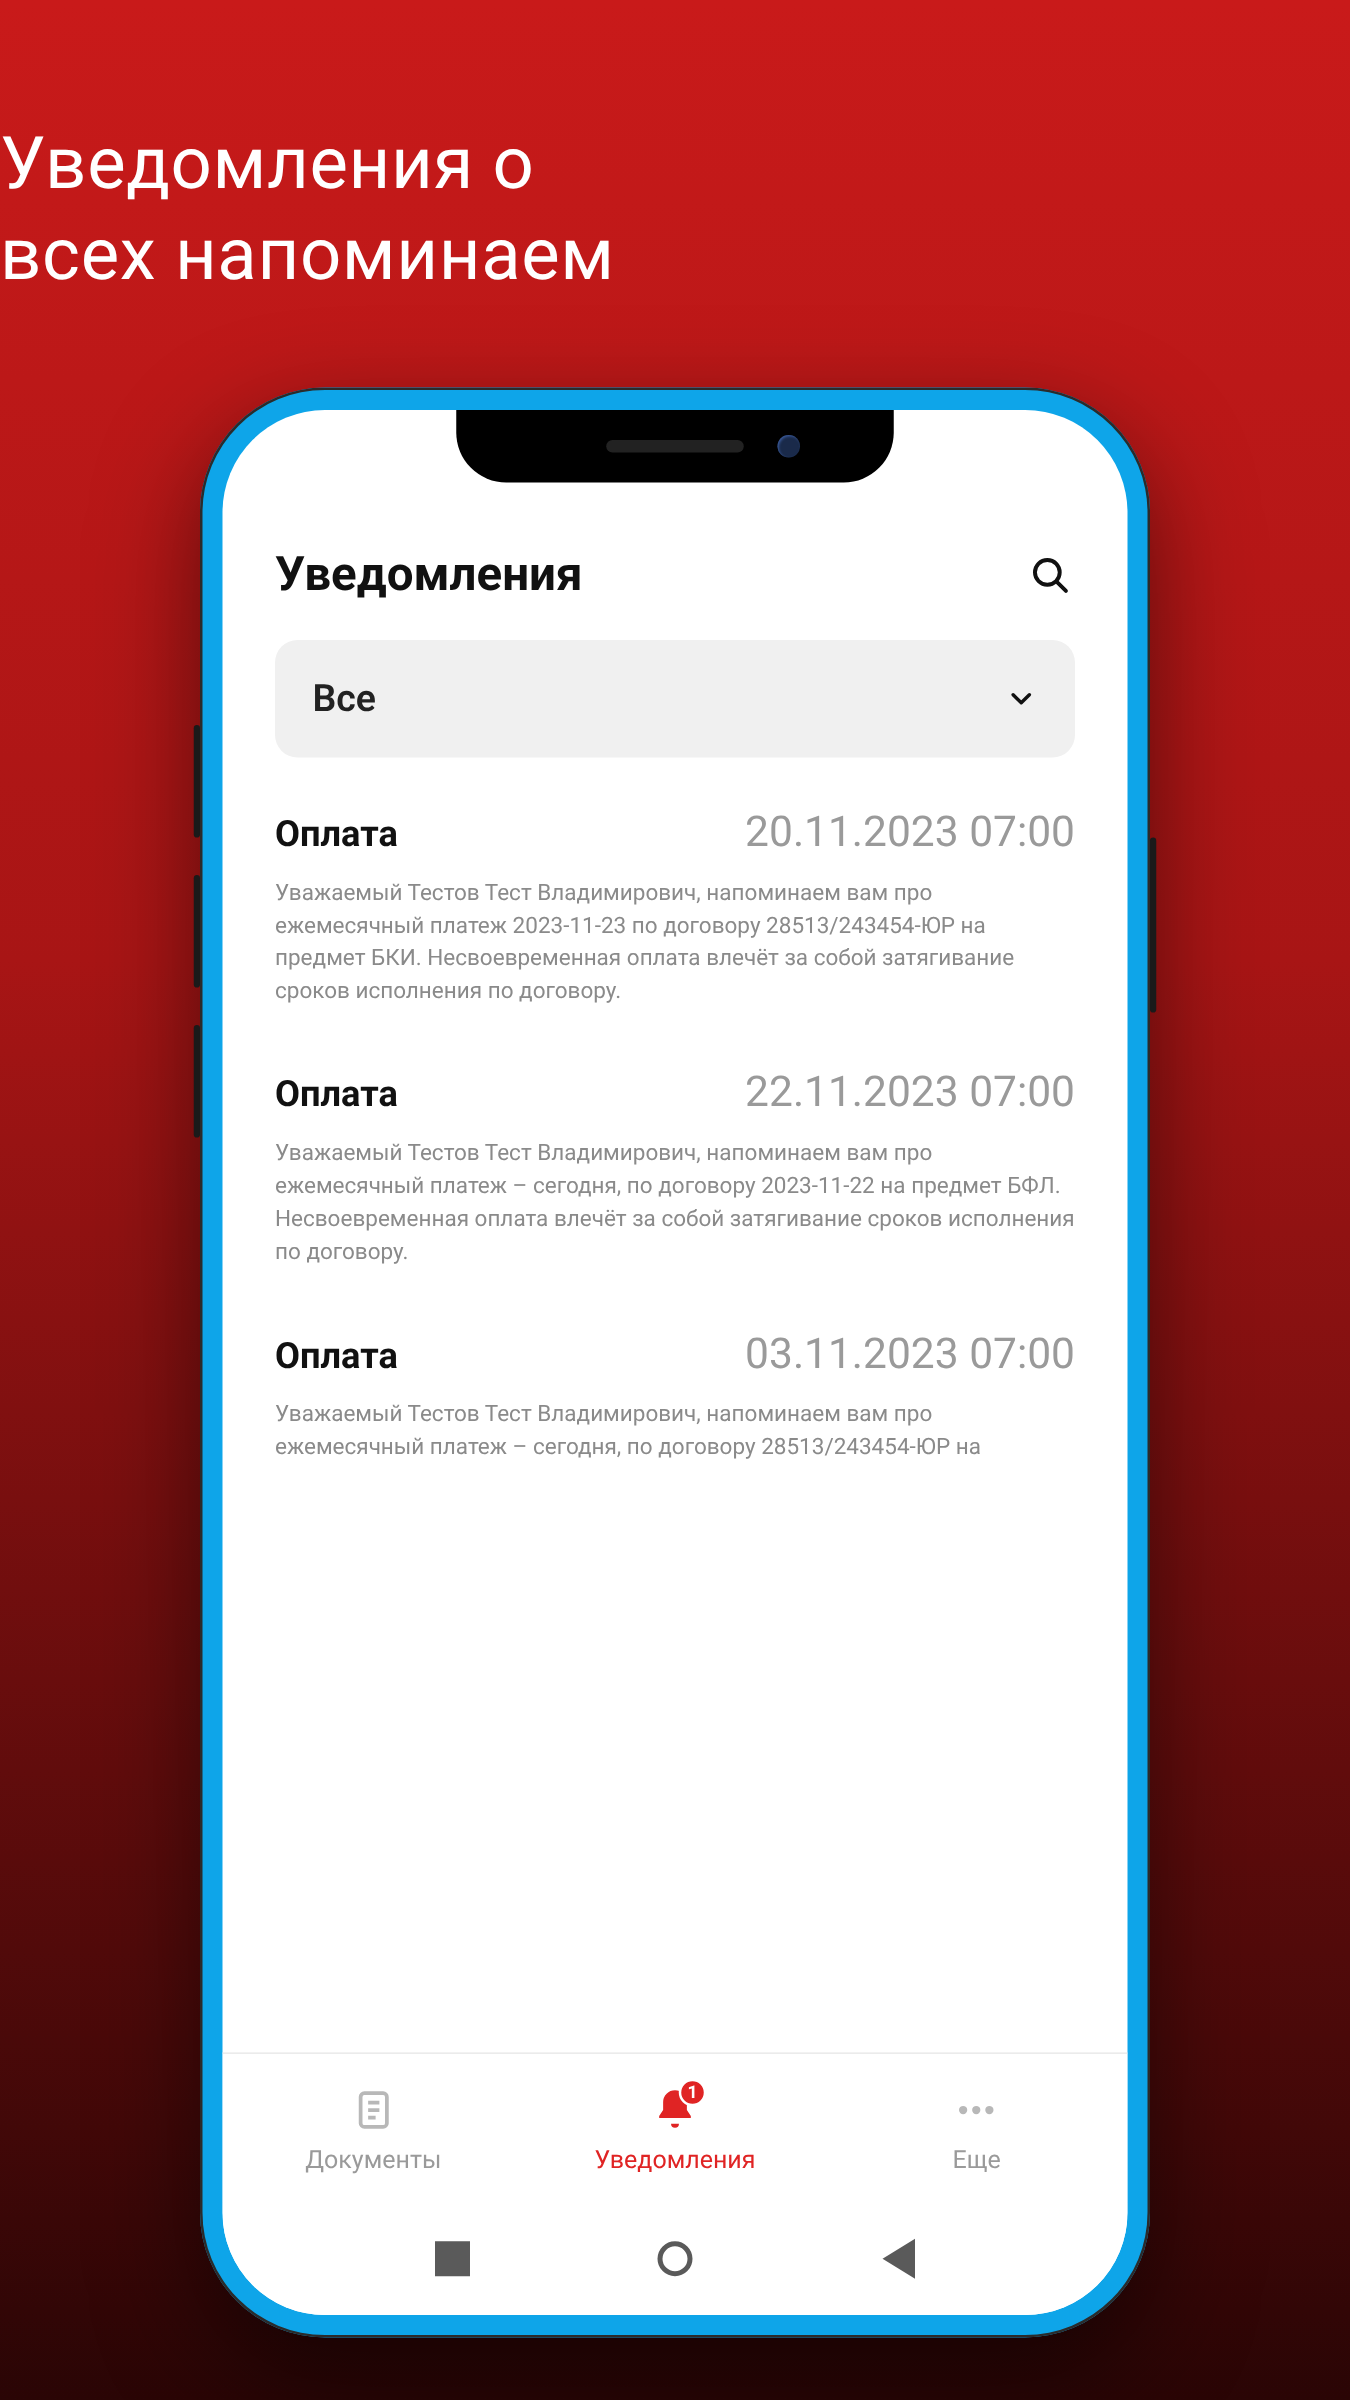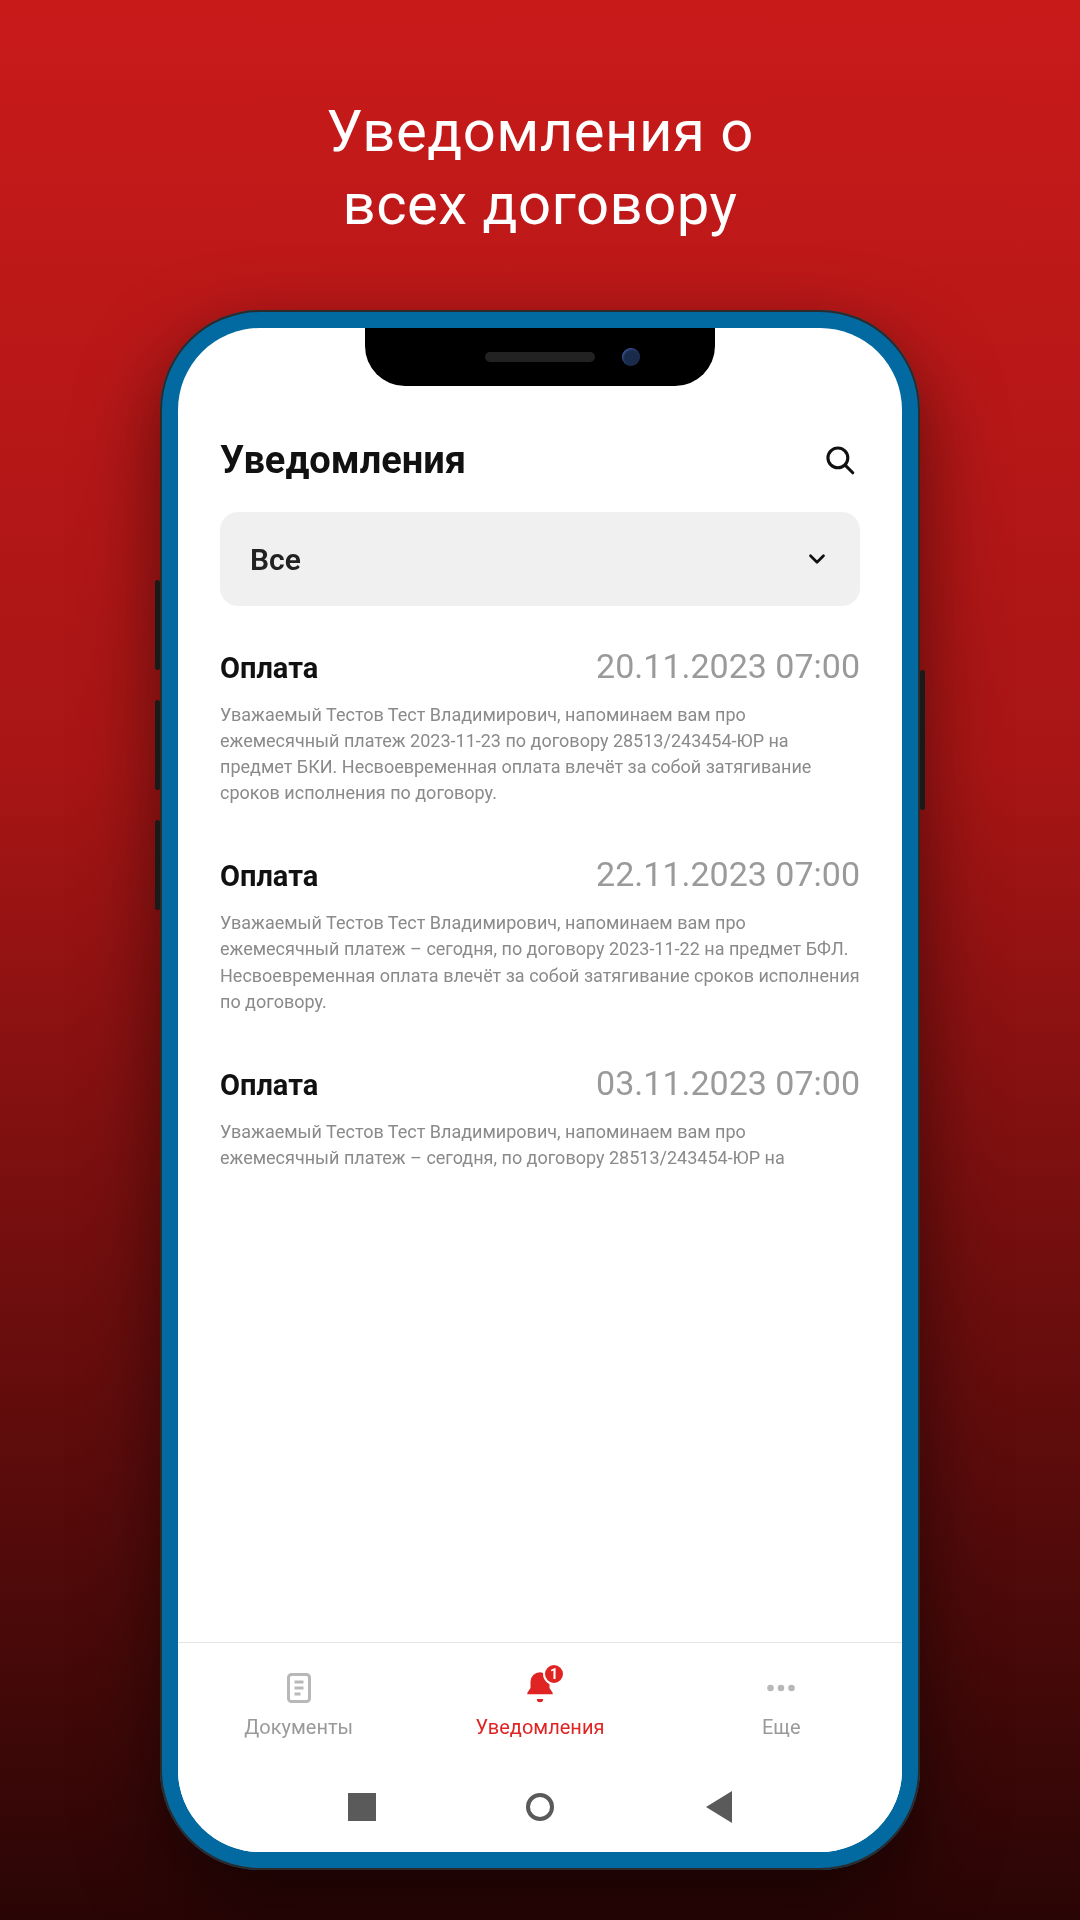--- a/index.html
+++ b/index.html
@@ -8,33 +8,32 @@
     height: 1920px;
     background: linear-gradient(180deg, #c91a1a 0%, #a81515 40%, #2a0505 100%);
     font-family: -apple-system, BlinkMacSystemFont, "Segoe UI", Roboto, Arial, sans-serif;
     overflow: hidden;
     position: relative;
   }
   .hero-title {
     color: #ffffff;
     font-size: 58px;
     font-weight: 400;
-    text-align: center;
     padding-top: 95px;
     line-height: 1.25;
     letter-spacing: 0.5px;
   }
   .phone {
     position: absolute;
     top: 310px;
     left: 50%;
     transform: translateX(-50%);
     width: 760px;
     height: 1560px;
-    background: #0369a1;
+    background: #0ea5e9;
     border-radius: 100px;
     padding: 18px;
     box-shadow: 0 0 0 2px #2b2b2b inset, 0 30px 80px rgba(0,0,0,0.5);
   }
   .phone::before, .phone::after {
     content: "";
     position: absolute;
     background: #1a1a1a;
     border-radius: 6px;
   }
@@ -177,21 +176,21 @@
   .android-nav .shape { width:28px; height:28px; }
   .sq { background:#5a5a5a; }
   .circ { border:4px solid #5a5a5a; border-radius:50%; background:transparent;}
   .tri { width:0;height:0;border-top:16px solid transparent;border-bottom:16px solid transparent;border-right:26px solid #5a5a5a; background:none;}
 </style>
 </head>
 <body>
 
 <div class="hero-title">
   <div>Уведомления о</div>
-  <div>всех договору</div>
+  <div>всех напоминаем</div>
 </div>
 
 <div class="phone">
   <div class="screen">
     <div class="notch">
       <div class="speaker"></div>
       <div class="cam"></div>
     </div>
 
     <div class="app">

